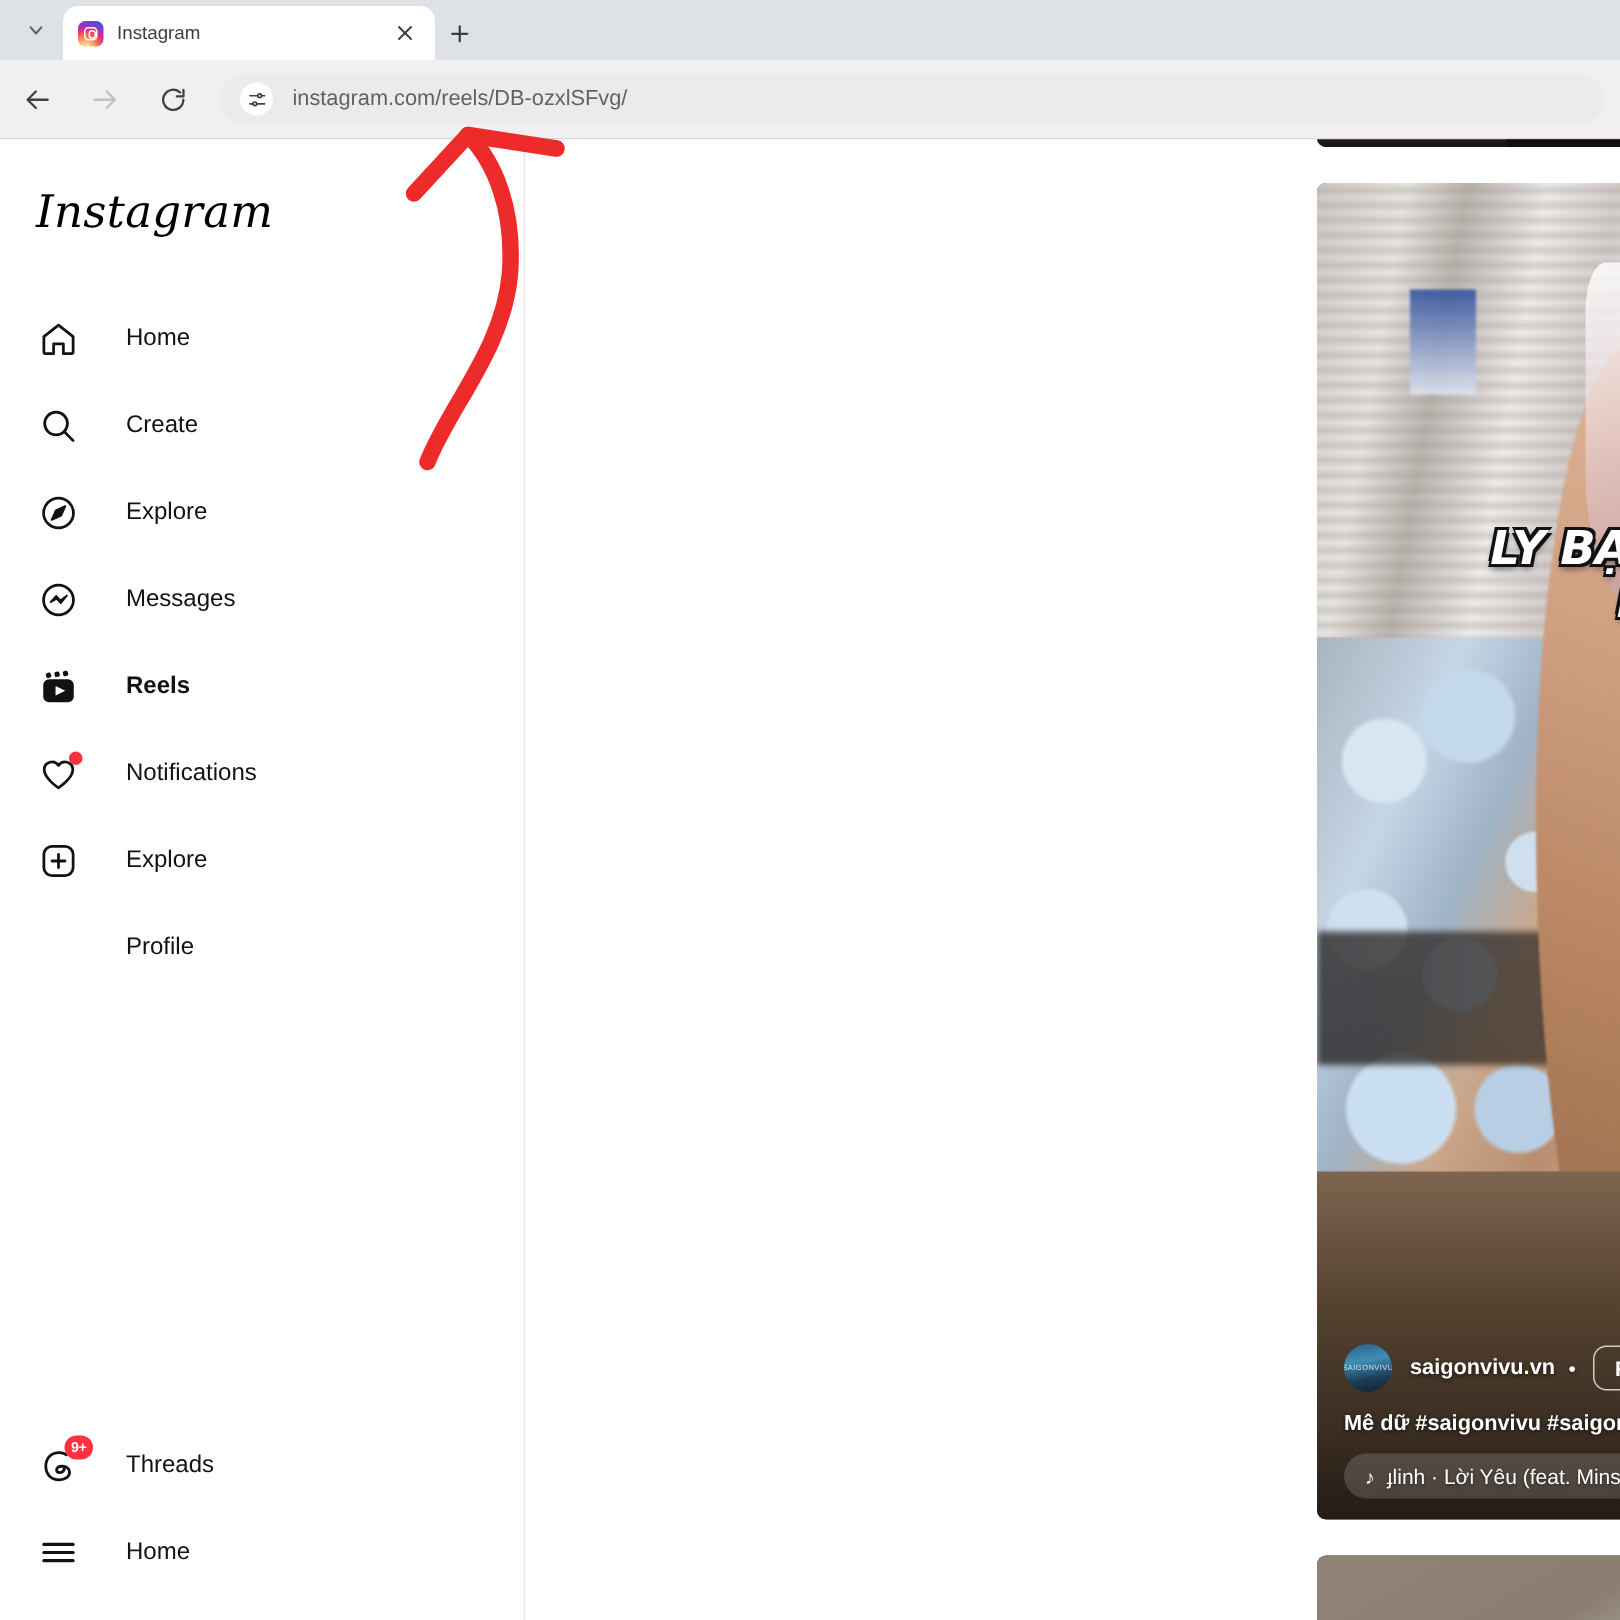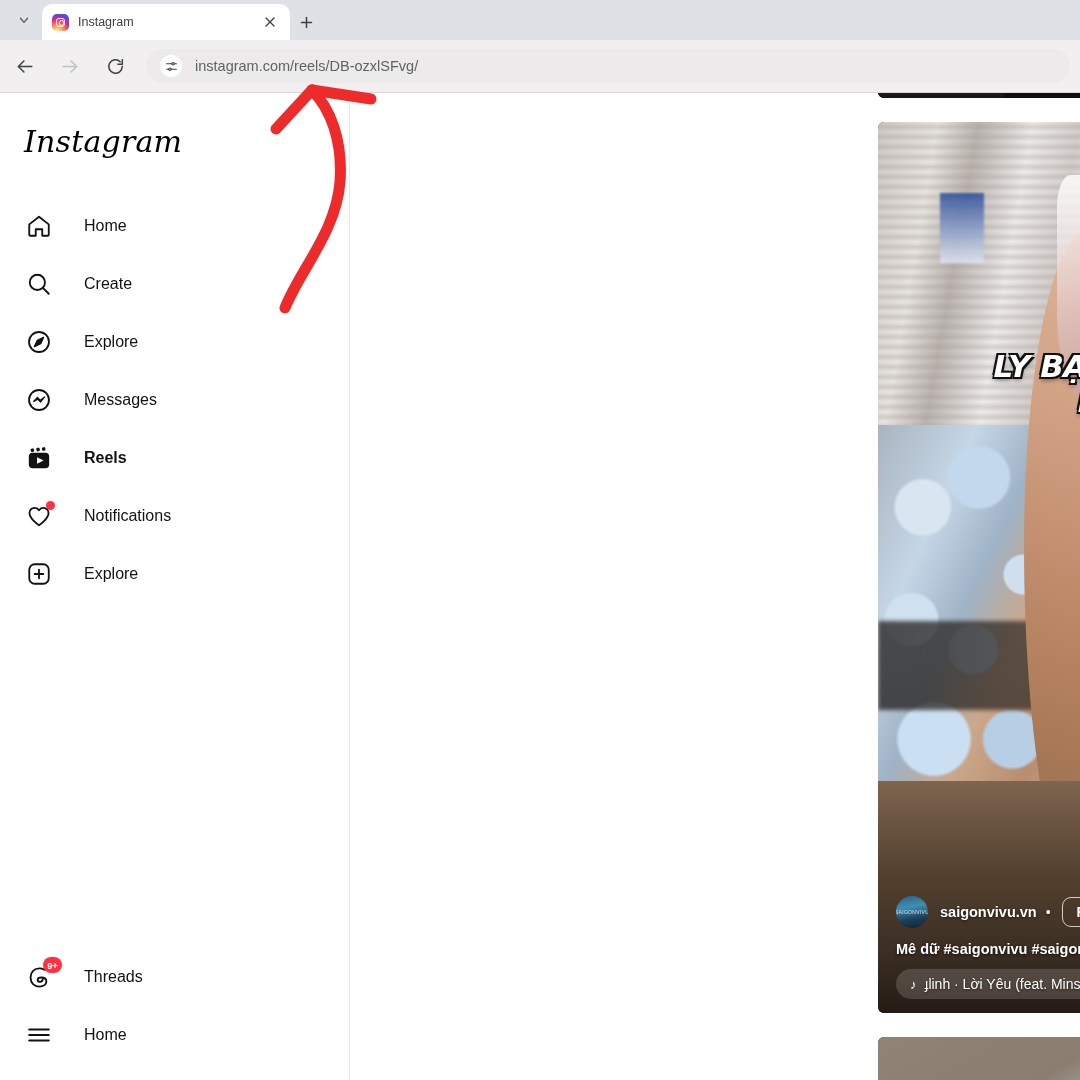--- a/index.html
+++ b/index.html
@@ -365,20 +365,23 @@
           <span class="nav-ico">
             <svg width="26" height="26" viewBox="0 0 24 24" fill="none" stroke="#121212" stroke-width="1.7" stroke-linecap="round">
               <rect x="3" y="3" width="18" height="18" rx="5"></rect>
               <line x1="12" y1="8" x2="12" y2="16"></line>
                 <line x1="8" y1="12" x2="16" y2="12"></line>
               </svg>
           </span>
           <span class="nav-label">Explore</span>
         </div>
 
+        <div class="nav-item noicon">
+          <span class="nav-label">Profile</span>
+        </div>
       </div>
 
       <div class="bottom-nav">
         <div class="nav-item">
           <span class="nav-ico">
             <svg width="25" height="25" viewBox="0 0 24 24" fill="none" stroke="#121212" stroke-width="1.8" stroke-linecap="round">
               <path d="M16.6 4.6A8.6 8.6 0 0 0 12 3.3C7 3.3 3.4 6.7 3.4 12S7 20.7 12 20.7c3.9 0 6.6-2.1 6.6-4.8 0-2.4-2-3.9-4.8-3.9-2.1 0-3.5 1-3.5 2.3 0 1.1.9 1.8 2.1 1.8 1.8 0 2.9-1.4 2.9-3.9"></path>
               </svg>
             <span class="threads-badge">9+</span>
           </span>

